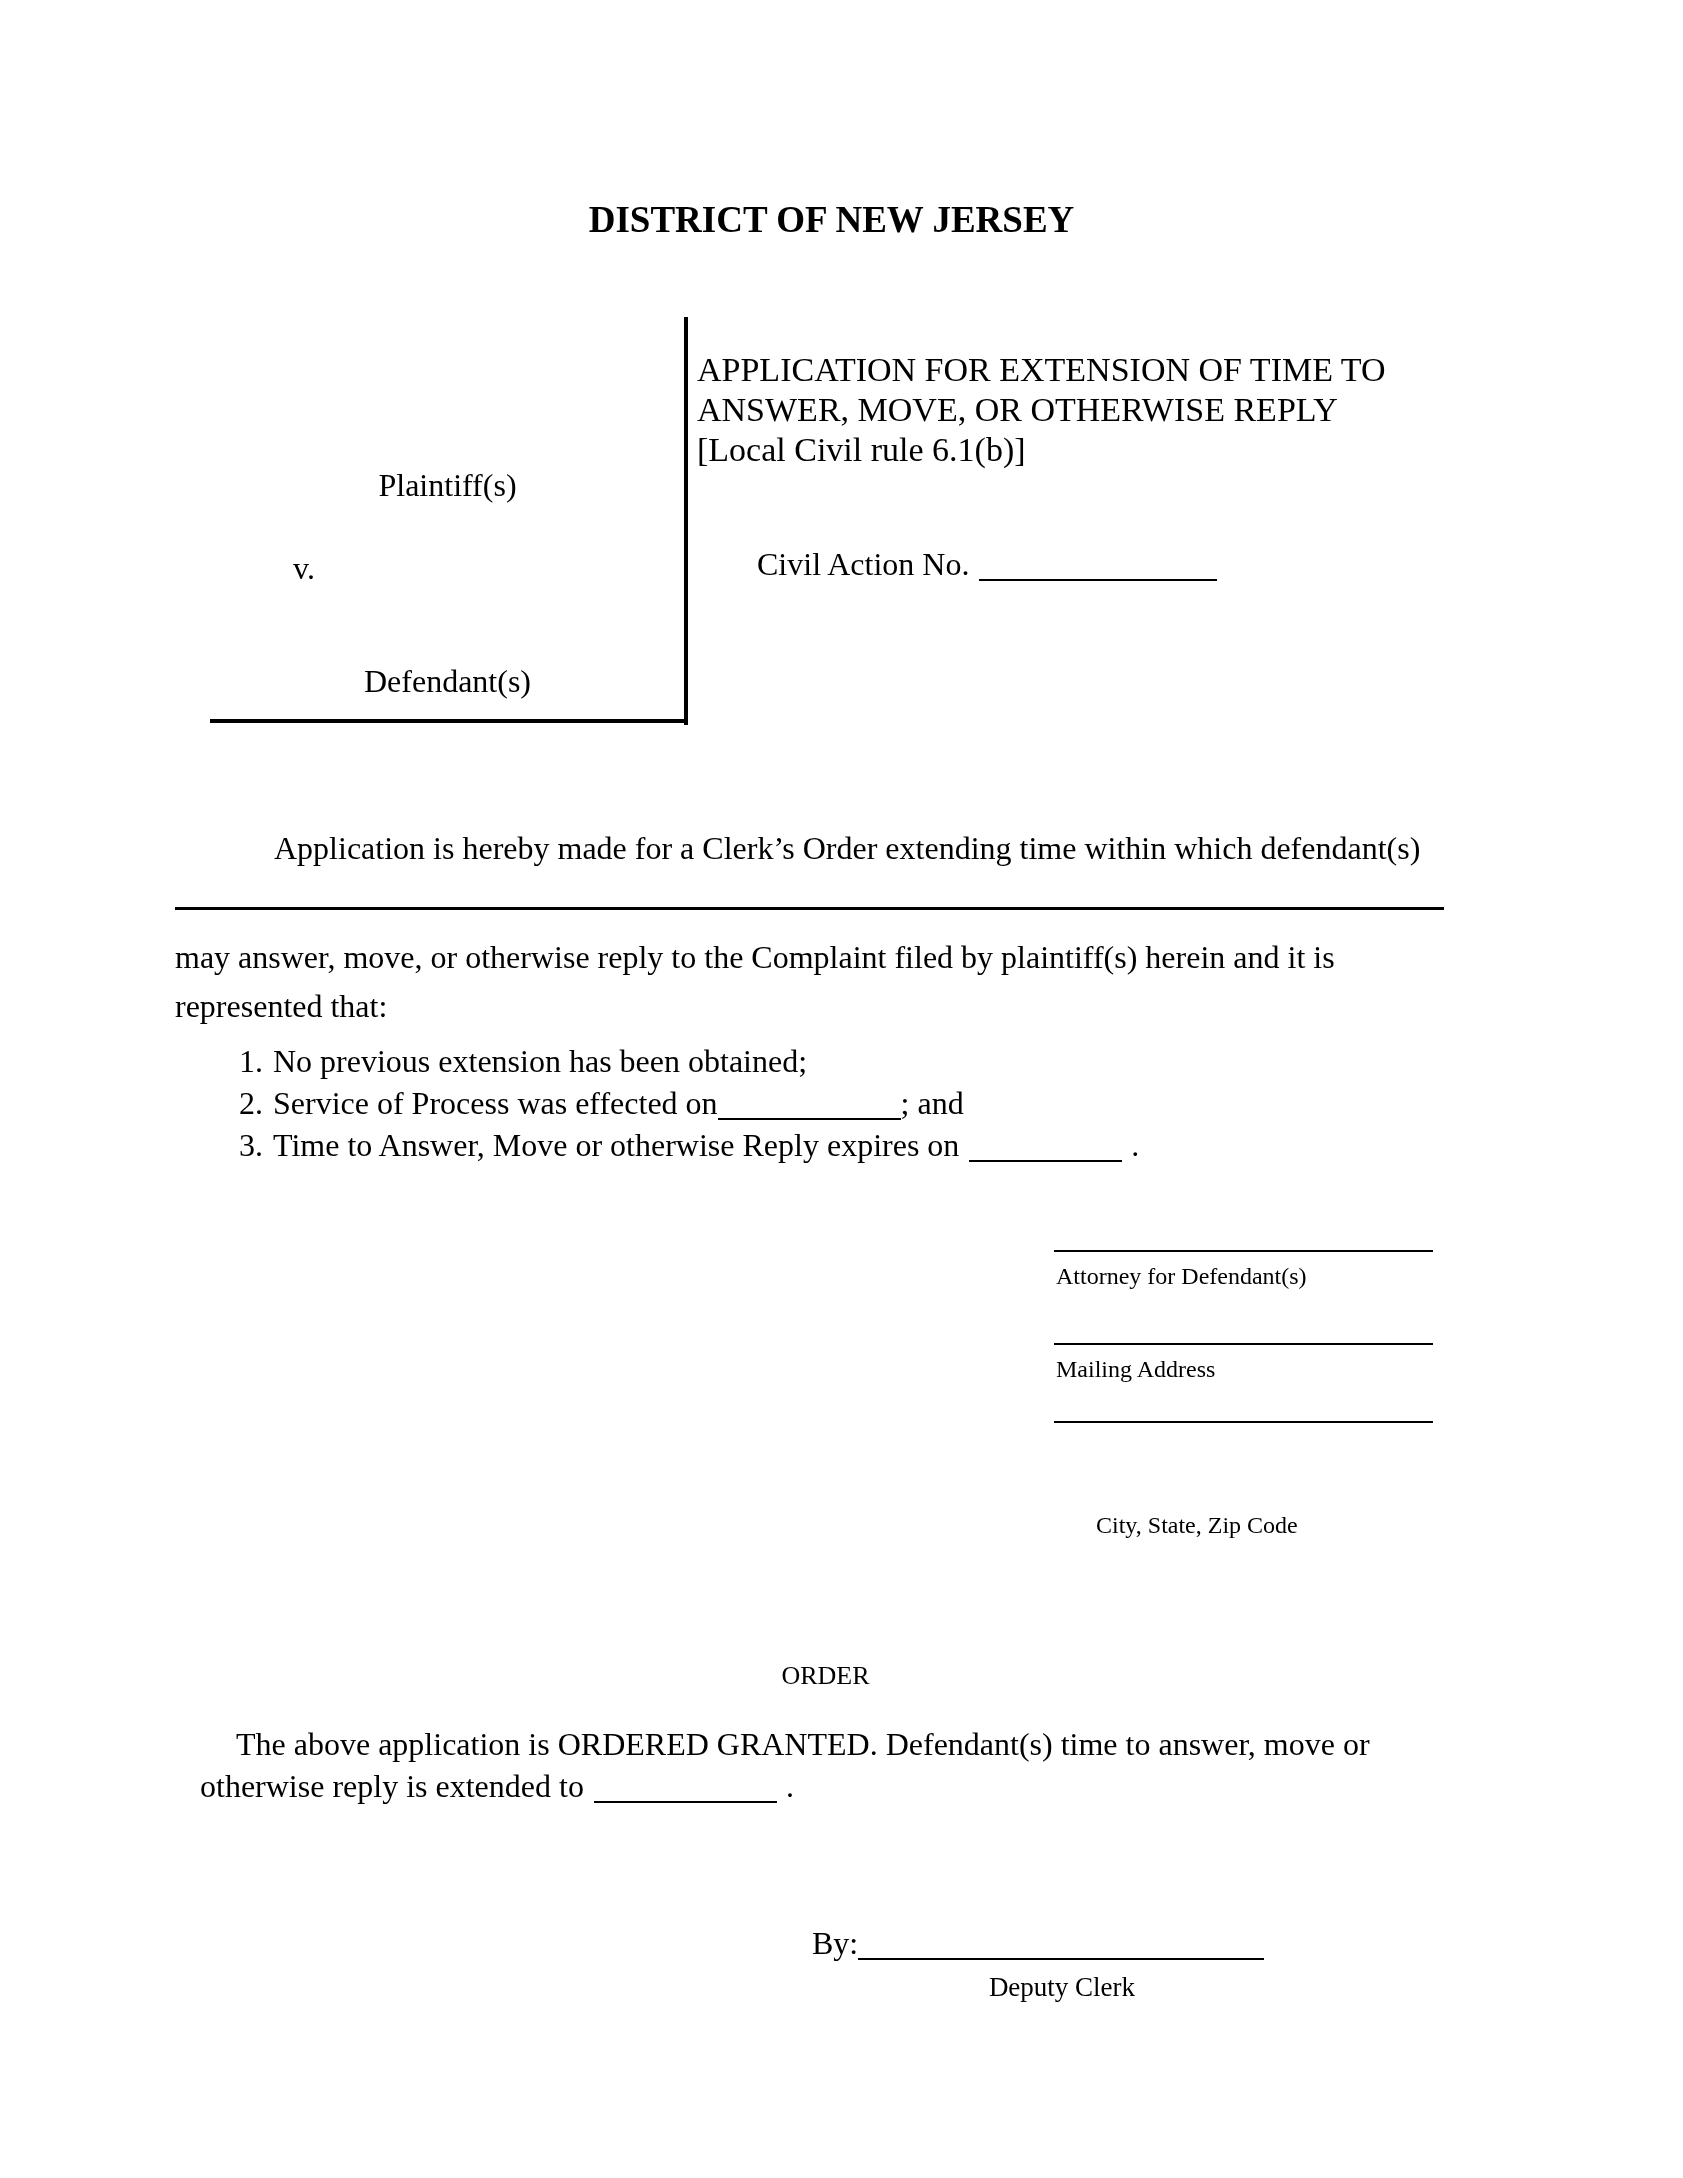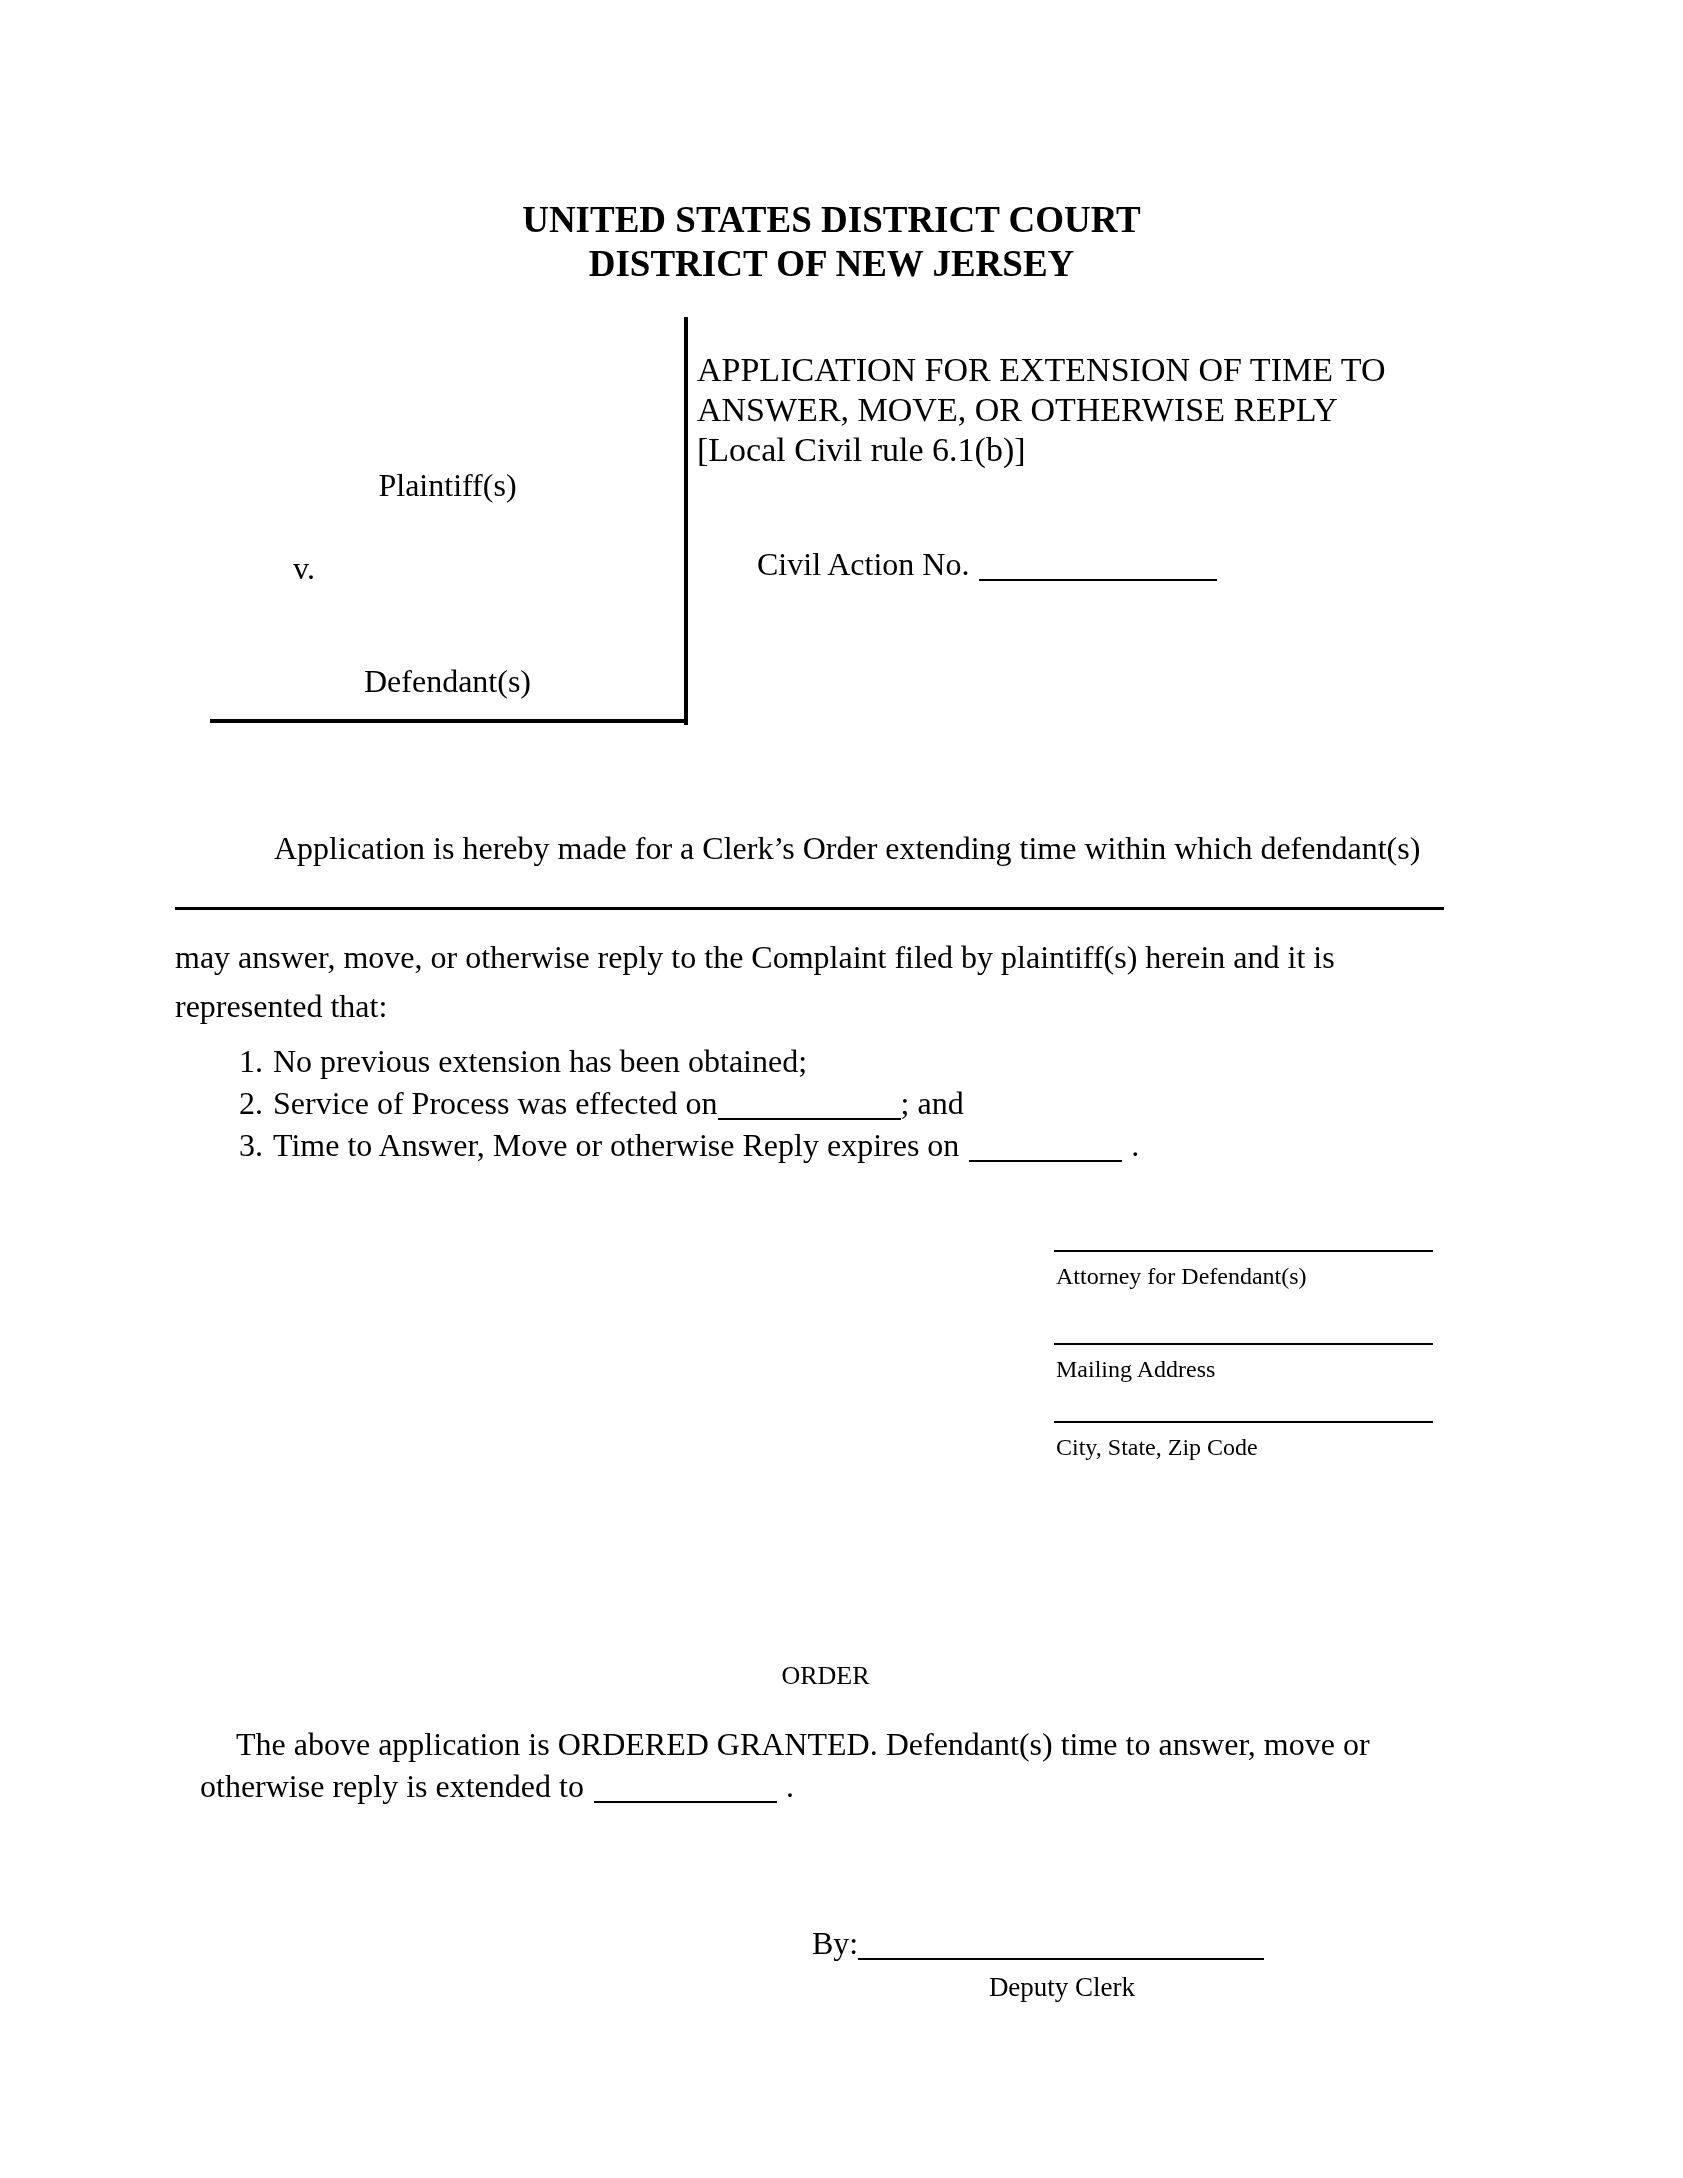--- a/index.html
+++ b/index.html
@@ -67,39 +67,38 @@
   .list-num { display: inline-block; margin-right: 10px; }
 
   
   .sig-line  { position: absolute; left: 1054px; width: 379px; height: 2px; background: #000; }
   .sig-label { position: absolute; left: 1056px; font-size: 24px; white-space: nowrap; }
   .sig-line-attorney { top: 1250px; }
   .sig-label-attorney { top: 1263px; }
   .sig-line-mailing { top: 1343px; }
   .sig-label-mailing { top: 1356px; }
   .sig-line-city { top: 1421px; }
-  .sig-label-city { top: 1434px; }
+  .sig-label-city { top: 1512px; margin-left: 40px; }
 
   
   .order-heading { top: 1661px; left: 0; width: 1651px; text-align: center; font-size: 26px; }
   .order-line1 { top: 1726px; left: 200px; text-indent: 36px; }
   .order-line2 { top: 1768px; left: 200px; }
   .order-dated { top: 1810px; left: 200px; }
 
   
   .by-line { top: 1925px; left: 812px; }
   .deputy-clerk { top: 1972px; left: 859px; width: 406px; text-align: center; font-size: 27px; }
 </style>
 </head>
 <body>
 
 <div class="page">
 
   <div class="abs court-title">
-    <div>UNITED STATES DISTRICT COURT</div>
     <div>DISTRICT OF NEW JERSEY</div>
   </div>
 
   <div class="abs caption-vline"></div>
   <div class="abs caption-hline"></div>
 
   <div class="abs plaintiff-label">Plaintiff(s)</div>
   <div class="abs versus-label">v.</div>
   <div class="abs defendant-label">Defendant(s)</div>
 

